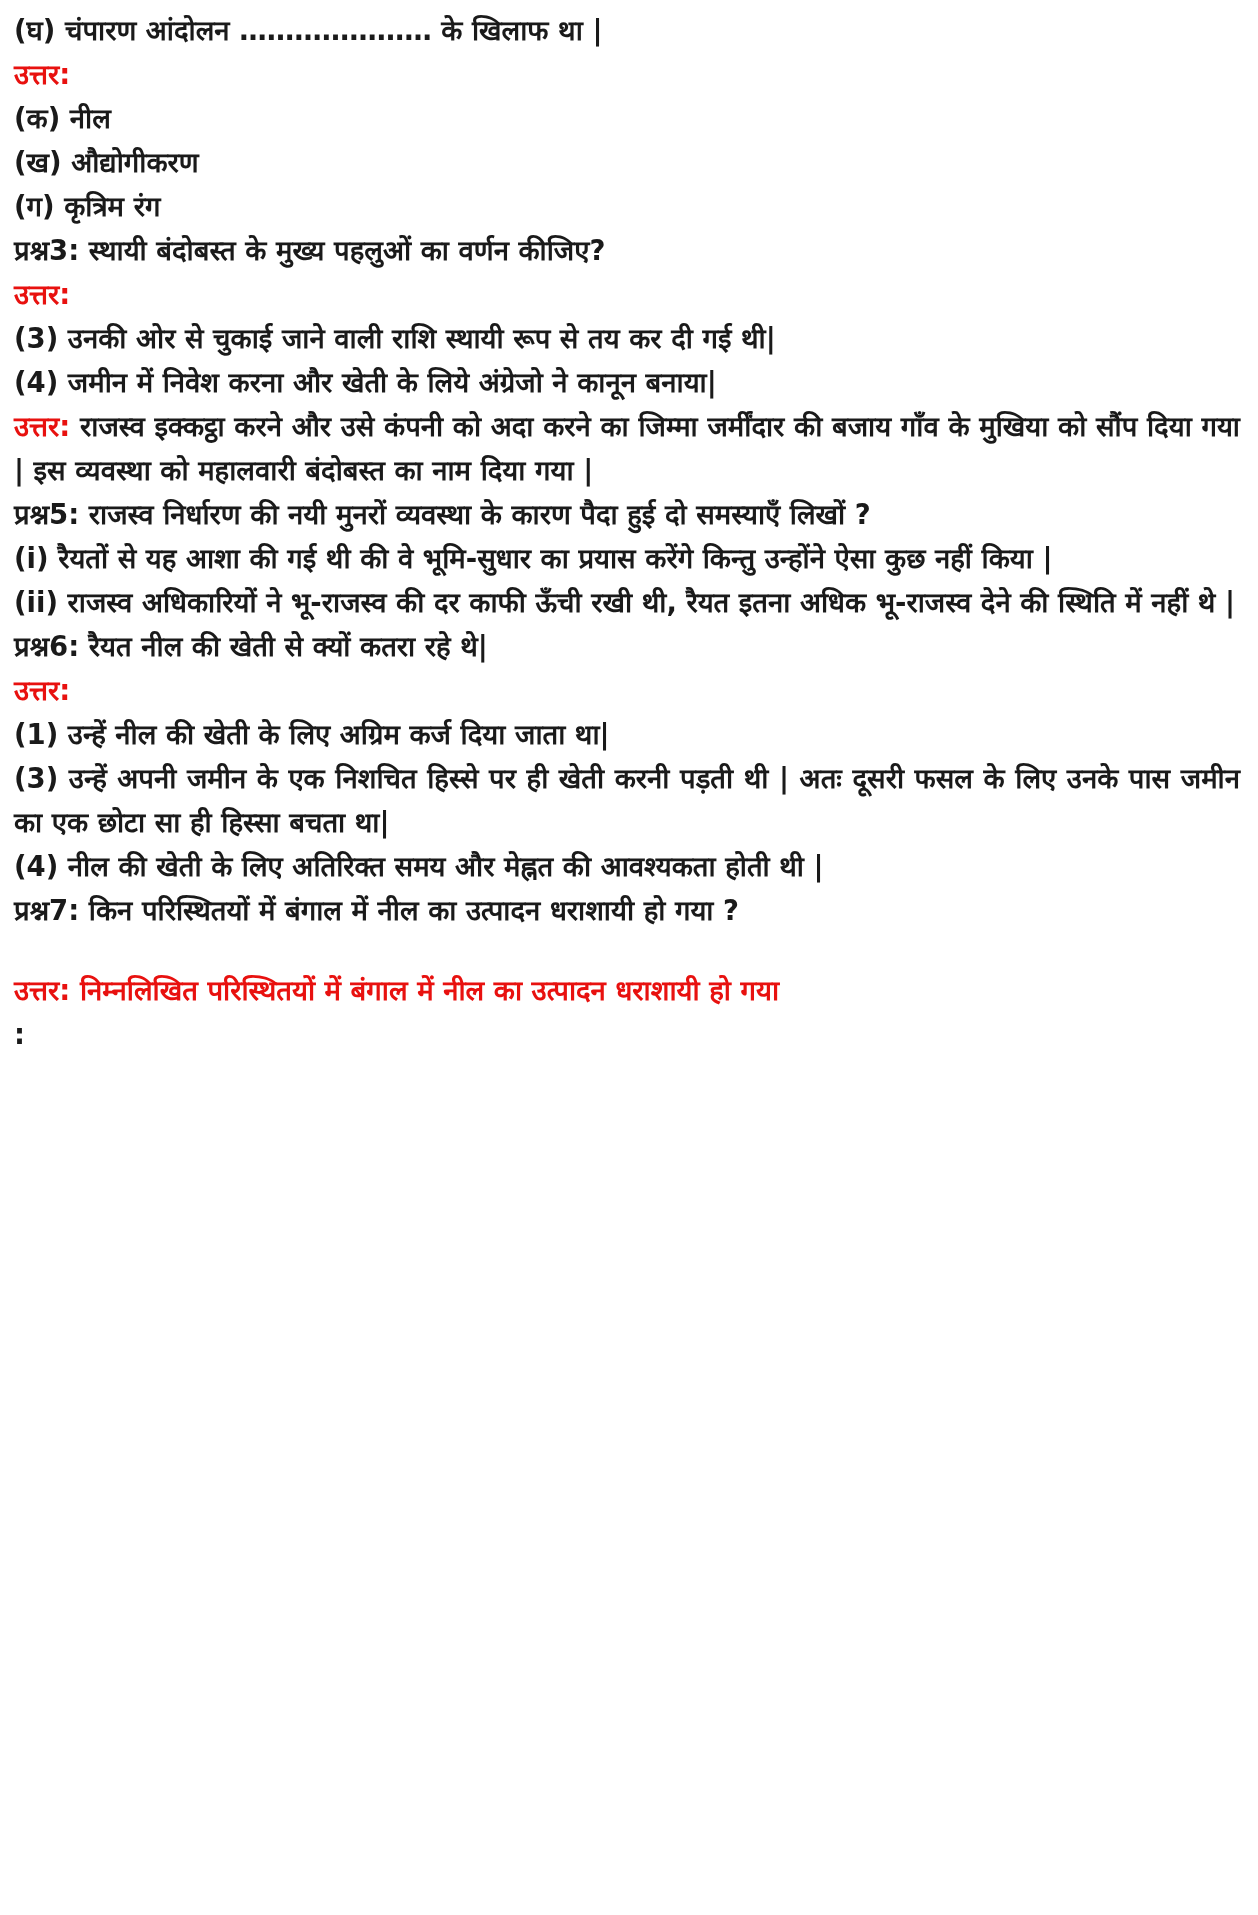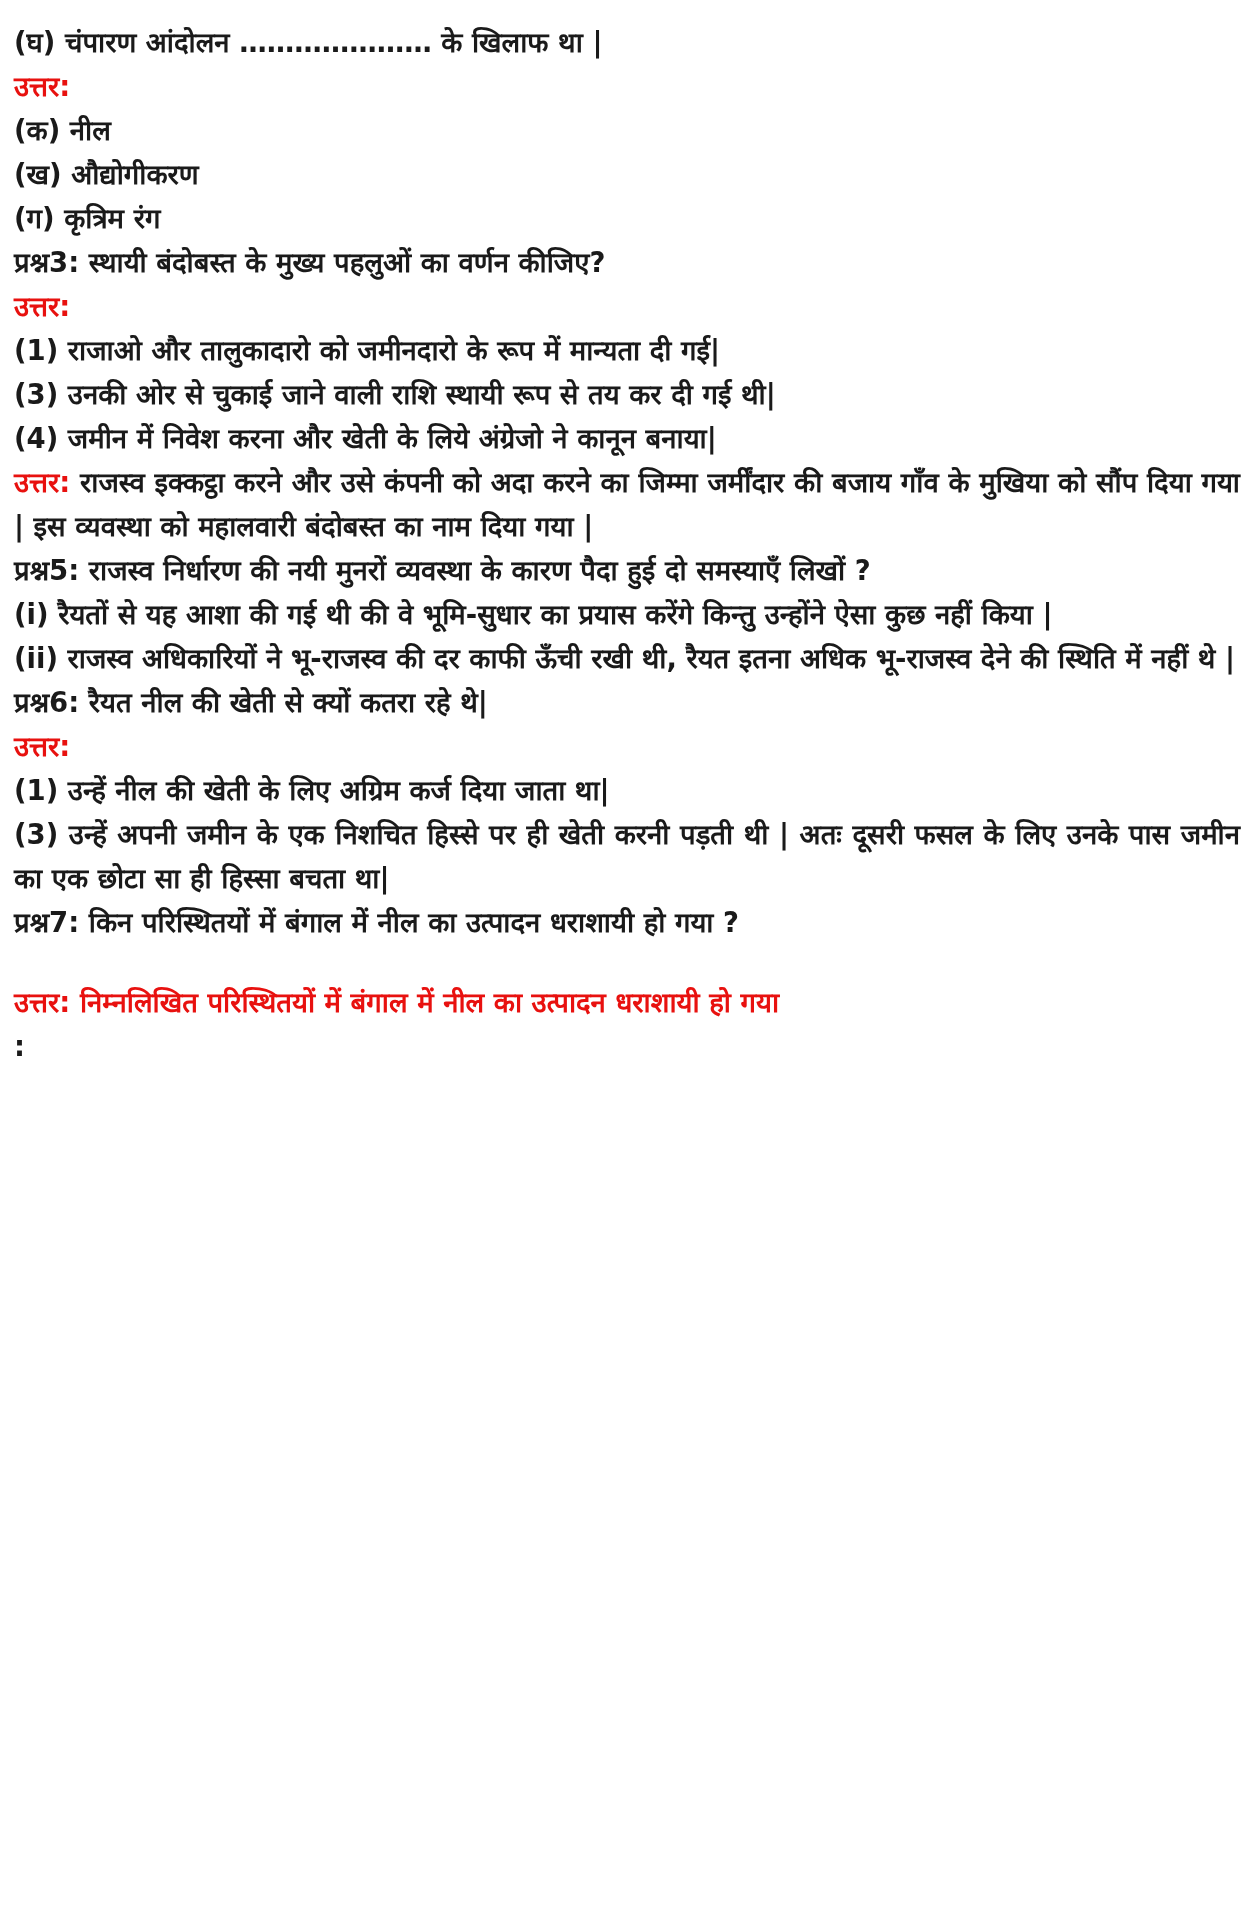--- a/index.html
+++ b/index.html
@@ -9,21 +9,21 @@
   }
   body {
     width: 1258px;
     min-height: 1915px;
     font-family: "DejaVu Sans", "Liberation Sans", sans-serif;
   }
   .page {
     width: 1258px;
     min-height: 1915px;
     box-sizing: border-box;
-    padding: 20px 18px 10px 14px;
+    padding: 8px 18px 10px 14px;
     background: #ffffff;
   }
   .line {
     font-size: 27.5px;
     line-height: 44px;
     font-weight: bold;
     color: #1a1a1a;
     white-space: normal;
     letter-spacing: 0px;
   }
@@ -57,21 +57,20 @@
 
   <div class="line"><span>(ख) औद्योगीकरण</span></div>
 
   <div class="line"><span>(ग) कृत्रिम रंग</span></div>
 
 
   <div class="line"><span class="q-label">प्रश्न3:</span><span> स्थायी बंदोबस्त के मुख्य पहलुओं का वर्णन कीजिए?</span></div>
 
   <div class="line"><span class="ans-label">उत्तर:</span></div>
 
-  <div class="line"><span>(1) राजाओ और तालुकादारो को जमीनदारो के रूप में मान्यता दी गई|</span></div>
 
 
   <div class="line"><span>(3) उनकी ओर से चुकाई जाने वाली राशि स्थायी रूप से तय कर दी गई थी|</span></div>
 
   <div class="line"><span>(4) जमीन में निवेश करना और खेती के लिये अंग्रेजो ने कानून बनाया|</span></div>
 
 
   <div class="line justify"><span class="ans-label">उत्तर:</span><span> राजस्व इक्कट्ठा करने और उसे कंपनी को अदा करने का जिम्मा जर्मींदार की बजाय गाँव के मुखिया को सौंप दिया गया | इस व्यवस्था को महालवारी बंदोबस्त का नाम दिया गया |</span></div>
 
   <div class="line justify"><span class="q-label">प्रश्न5:</span><span> राजस्व निर्धारण की नयी मुनरों व्यवस्था के कारण पैदा हुई दो समस्याएँ लिखों ?</span></div>
@@ -83,20 +82,21 @@
 
   <div class="line"><span class="q-label">प्रश्न6:</span><span> रैयत नील की खेती से क्यों  कतरा रहे थे|</span></div>
 
   <div class="line"><span class="ans-label">उत्तर:</span></div>
 
   <div class="line"><span>(1) उन्हें नील की खेती के लिए अग्रिम कर्ज दिया जाता था|</span></div>
 
 
   <div class="line justify"><span>(3) उन्हें अपनी जमीन के एक निशचित हिस्से पर ही खेती करनी पड़ती थी | अतः दूसरी फसल के लिए उनके पास जमीन का एक छोटा सा ही हिस्सा बचता था|</span></div>
 
+  <div class="line justify"><span>(4) नील की खेती के लिए अतिरिक्त समय और मेह्नत की आवश्यकता होती थी |</span></div>
 
   <div class="line justify"><span class="q-label">प्रश्न7:</span><span> किन परिस्थितयों में बंगाल में नील का उत्पादन धराशायी हो गया ?</span></div>
 
   <div class="line justify red-line"><span class="ans-label">उत्तर:</span><span> निम्नलिखित परिस्थितयों में बंगाल में नील का उत्पादन धराशायी हो गया</span></div>
 
   <div class="line"><span>:</span></div>
 
 </div>
 
 </body></html>

